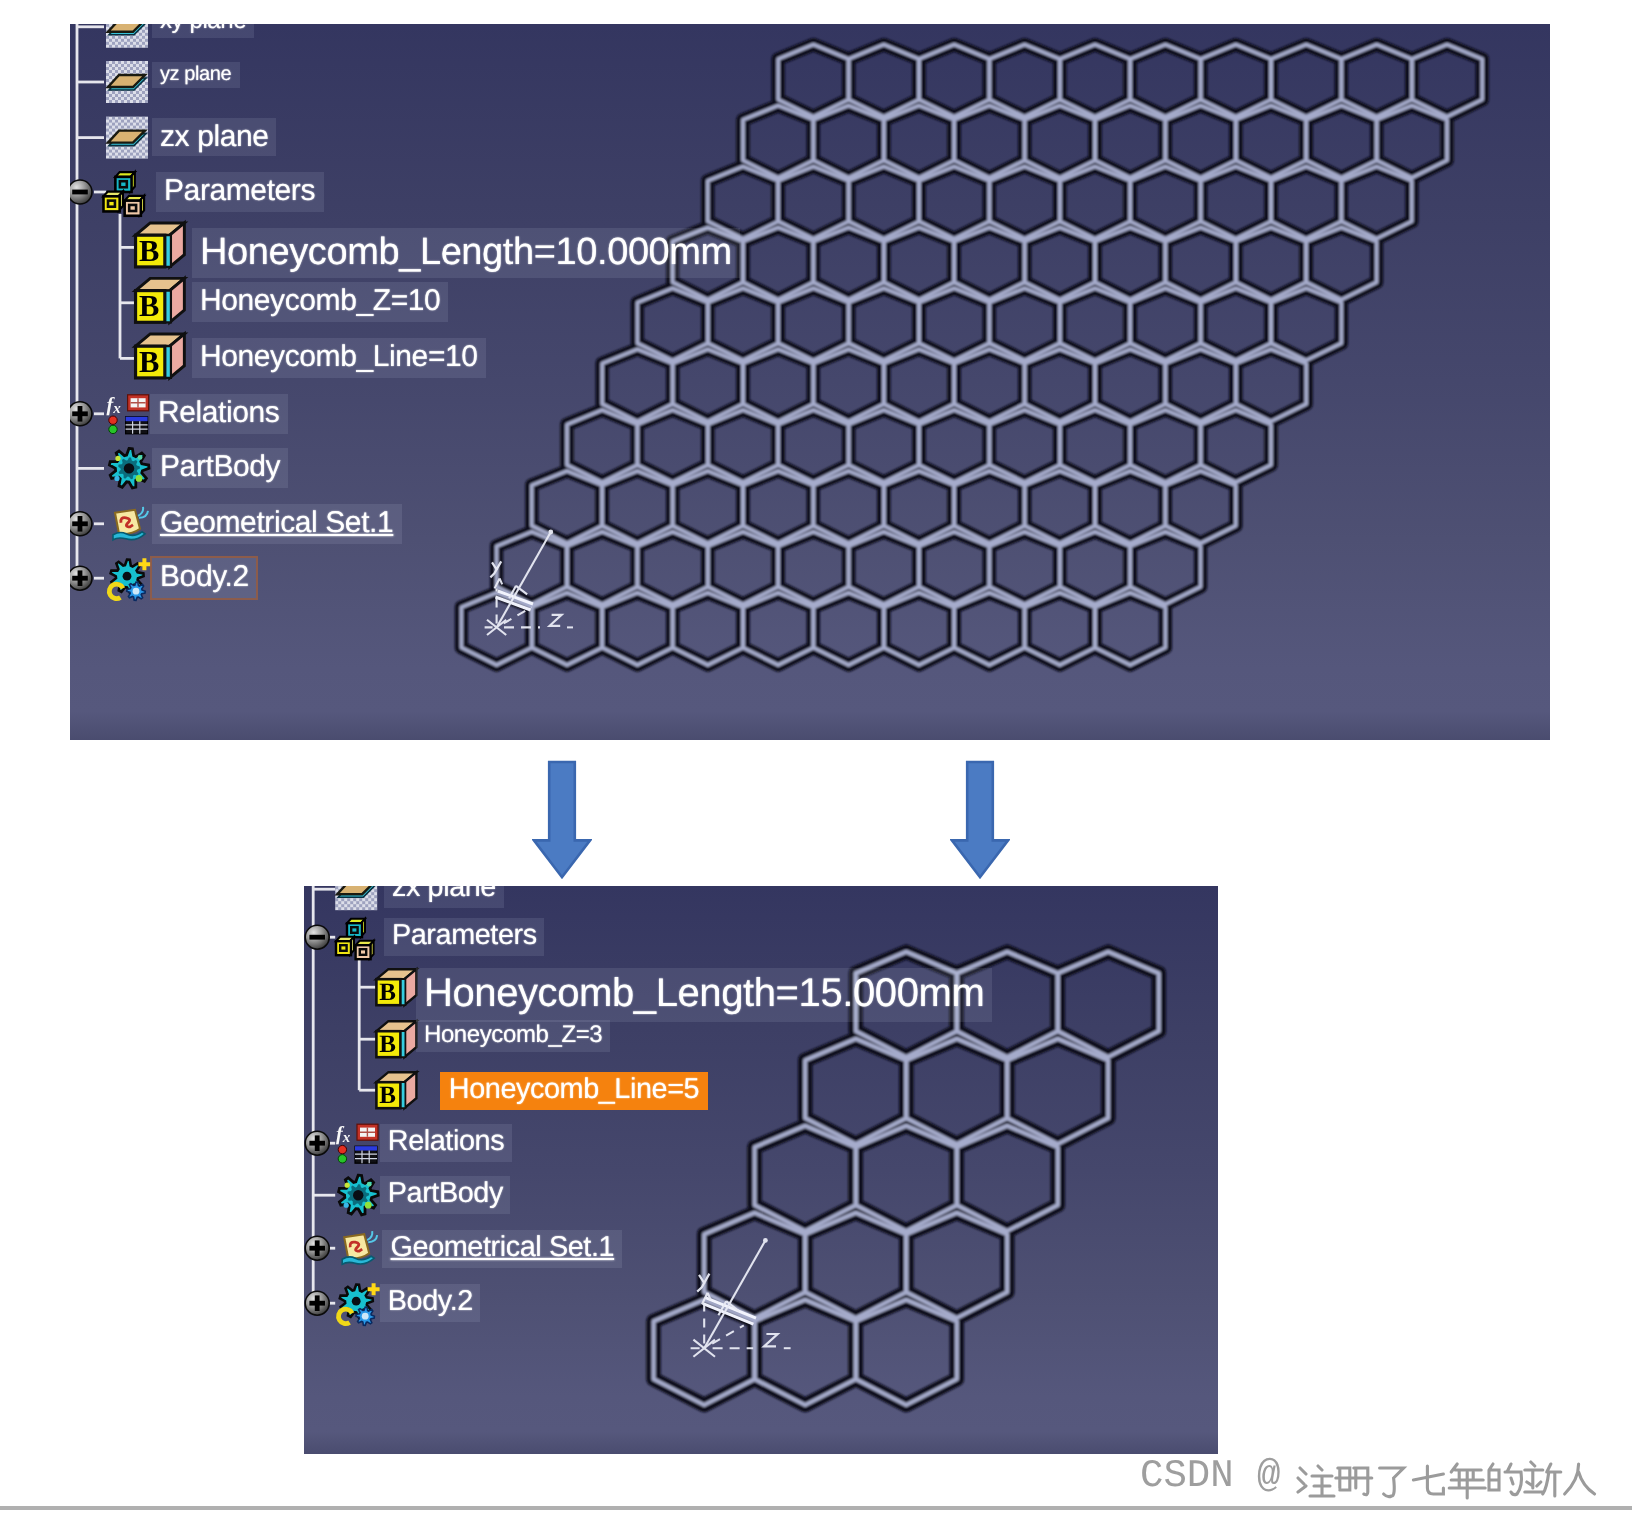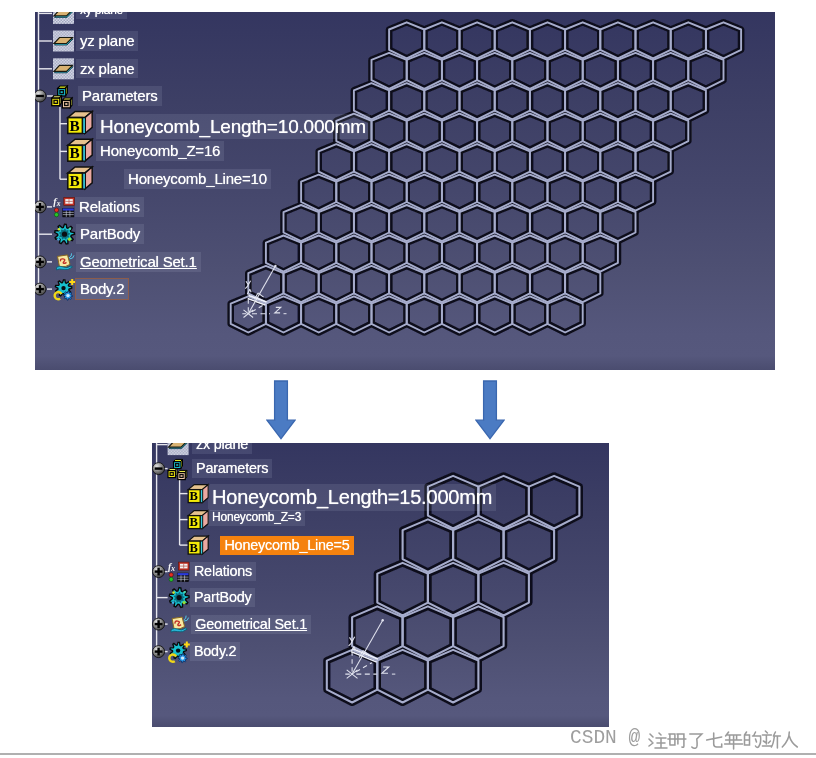--- a/index.html
+++ b/index.html
@@ -371,26 +371,26 @@
       <rect x="1.1" y="193.70000000000002" width="7.8" height="2.4" fill="#000"></rect>
       <rect x="3.8" y="191.0" width="2.4" height="7.8" fill="#000"></rect>
       <circle cx="5" cy="249.9" r="6" fill="url(#knobg)" stroke="#0a0a0a" stroke-width="0.8"></circle>
       <rect x="1.1" y="248.70000000000002" width="7.8" height="2.4" fill="#000"></rect>
       <rect x="3.8" y="246.0" width="2.4" height="7.8" fill="#000"></rect>
       <circle cx="5" cy="277.1" r="6" fill="url(#knobg)" stroke="#0a0a0a" stroke-width="0.8"></circle>
       <rect x="1.1" y="275.90000000000003" width="7.8" height="2.4" fill="#000"></rect>
       <rect x="3.8" y="273.20000000000005" width="2.4" height="7.8" fill="#000"></rect>
     </svg>
 <div class="lbl" style="left:41px;top:-8.3px;font-size:12px;">xy plane</div>
-    <div class="lbl" style="left:41px;top:19.3px;font-size:15px;">yz plane</div>
+    <div class="lbl" style="left:41px;top:19.3px;font-size:10px;">yz plane</div>
     <div class="lbl" style="left:41px;top:47.1px;font-size:15px;">zx plane</div>
     <div class="lbl" style="left:43px;top:74.3px;font-size:15px;">Parameters</div>
     <div class="lbl" style="left:61px;top:102.0px;font-size:19px;">Honeycomb_Length=10.000mm</div>
-    <div class="lbl" style="left:61px;top:129.7px;font-size:15px;">Honeycomb_Z=16</div>
-    <div class="lbl" style="left:61px;top:157.5px;font-size:15px;margin-left:28px;">Honeycomb_Line=10</div>
+    <div class="lbl" style="left:61px;top:129.7px;font-size:15px;">Honeycomb_Z=10</div>
+    <div class="lbl" style="left:61px;top:157.5px;font-size:15px;">Honeycomb_Line=10</div>
     <div class="lbl" style="left:40px;top:185.2px;font-size:15px;">Relations</div>
     <div class="lbl" style="left:41px;top:212.5px;font-size:15px;">PartBody</div>
     <div class="lbl" style="left:41px;top:240.2px;font-size:15px;text-decoration:underline;">Geometrical Set.1</div>
     <div class="lbl" style="left:41px;top:267.4px;font-size:15px;box-shadow:0 0 0 1px rgba(155,95,65,0.8);">Body.2</div>
 </div>
 <svg style="position:absolute;left:266.4px;top:380px" width="30" height="60">
     <path d="M8.6,1 L21.4,1 L21.4,40.2 L29,40.2 L15,58.6 L1,40.2 L8.6,40.2 Z" fill="#4b7bc3" stroke="#3a67af" stroke-width="1.3"></path>
   </svg>
 <svg style="position:absolute;left:474.7px;top:380px" width="30" height="60">
     <path d="M8.6,1 L21.4,1 L21.4,40.2 L29,40.2 L15,58.6 L1,40.2 L8.6,40.2 Z" fill="#4b7bc3" stroke="#3a67af" stroke-width="1.3"></path>

